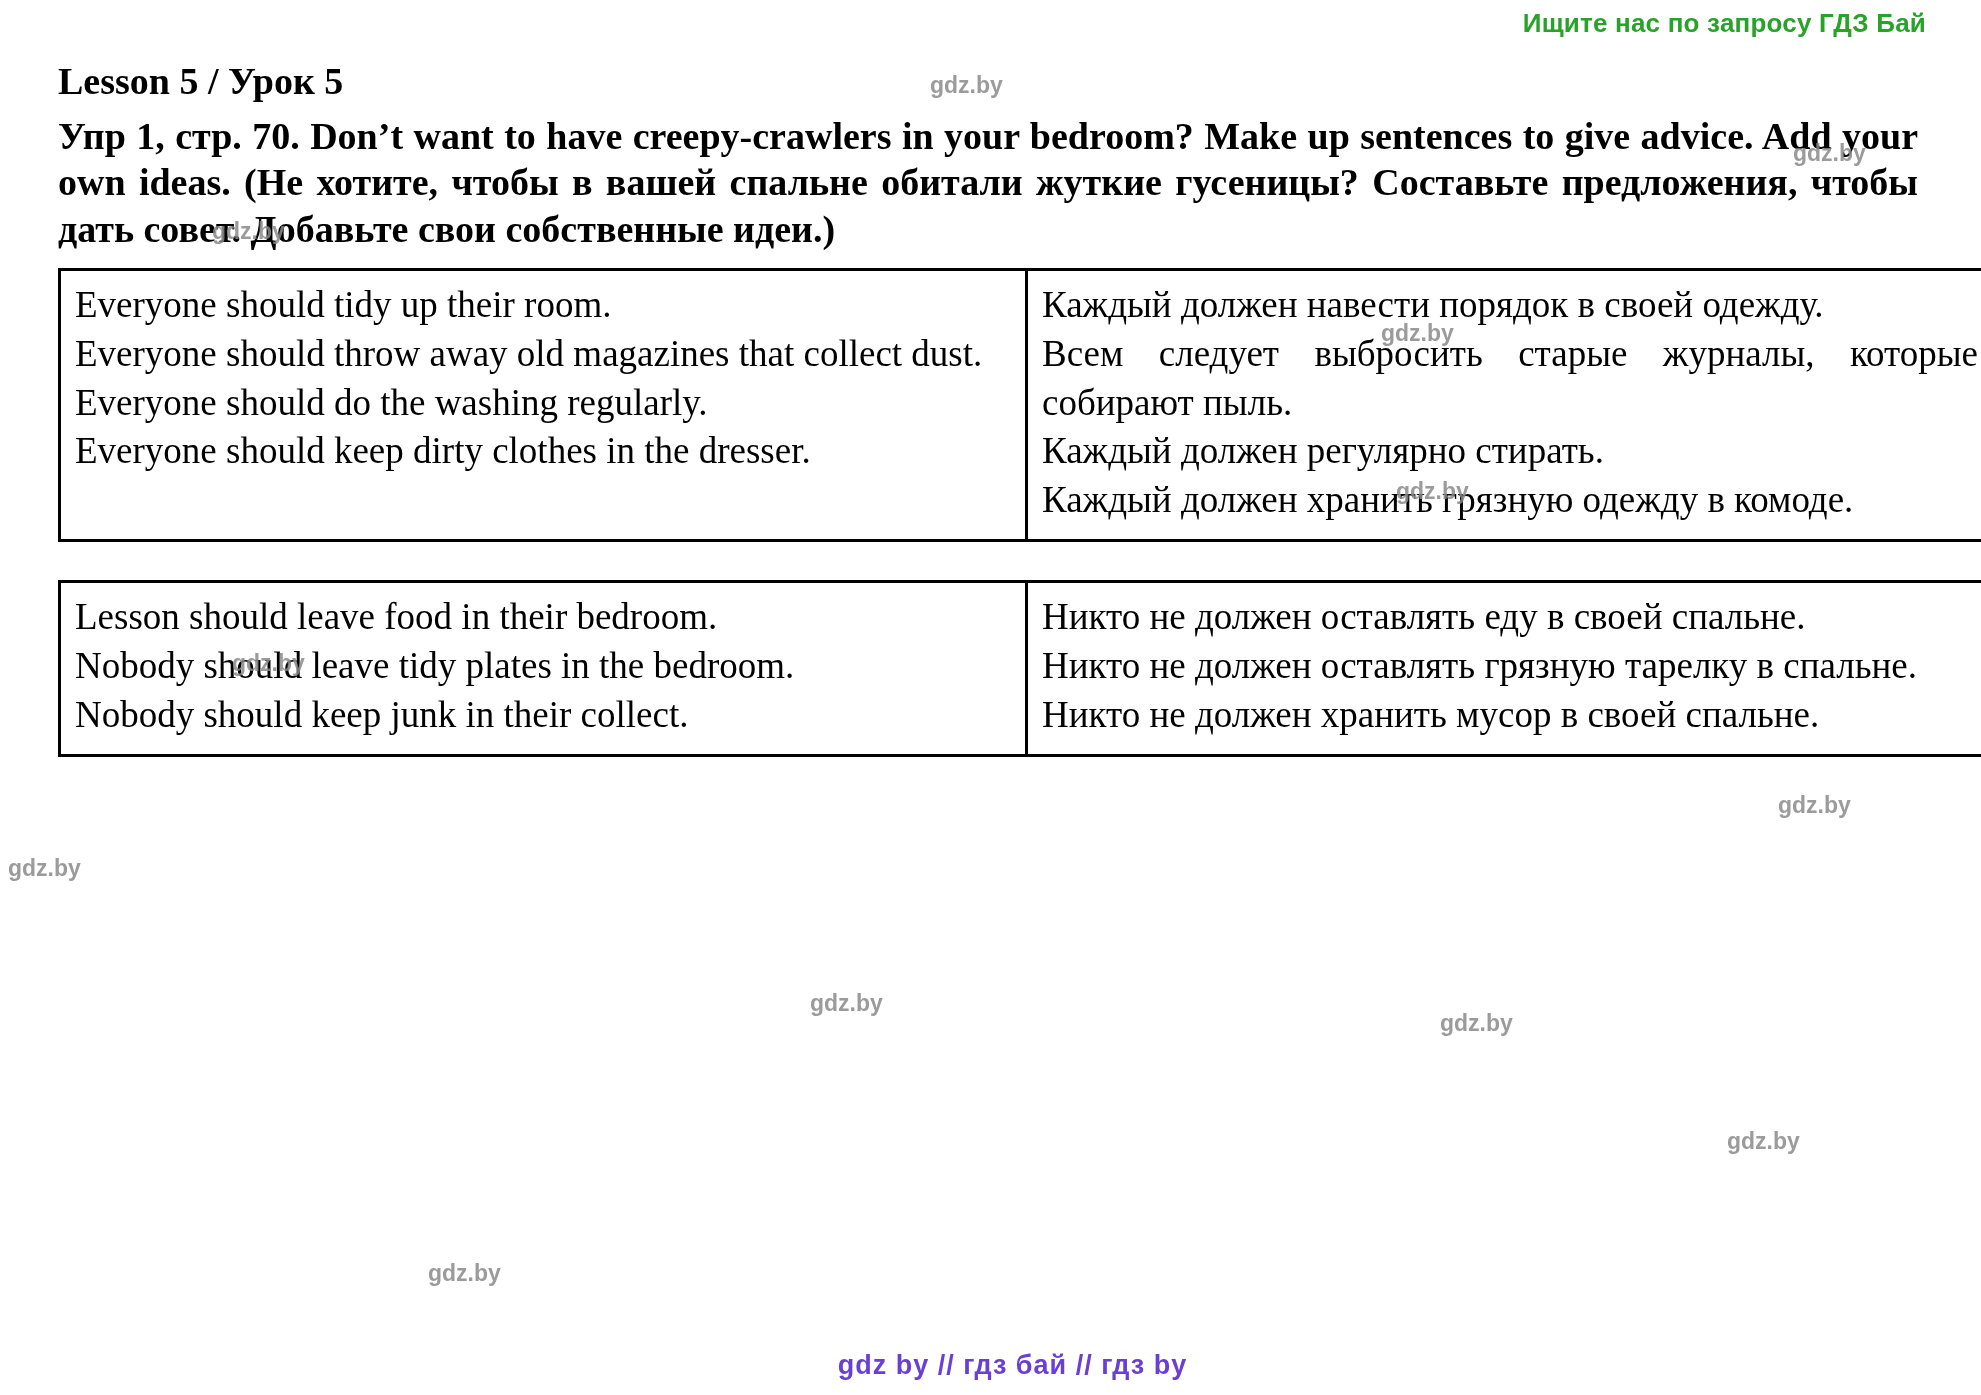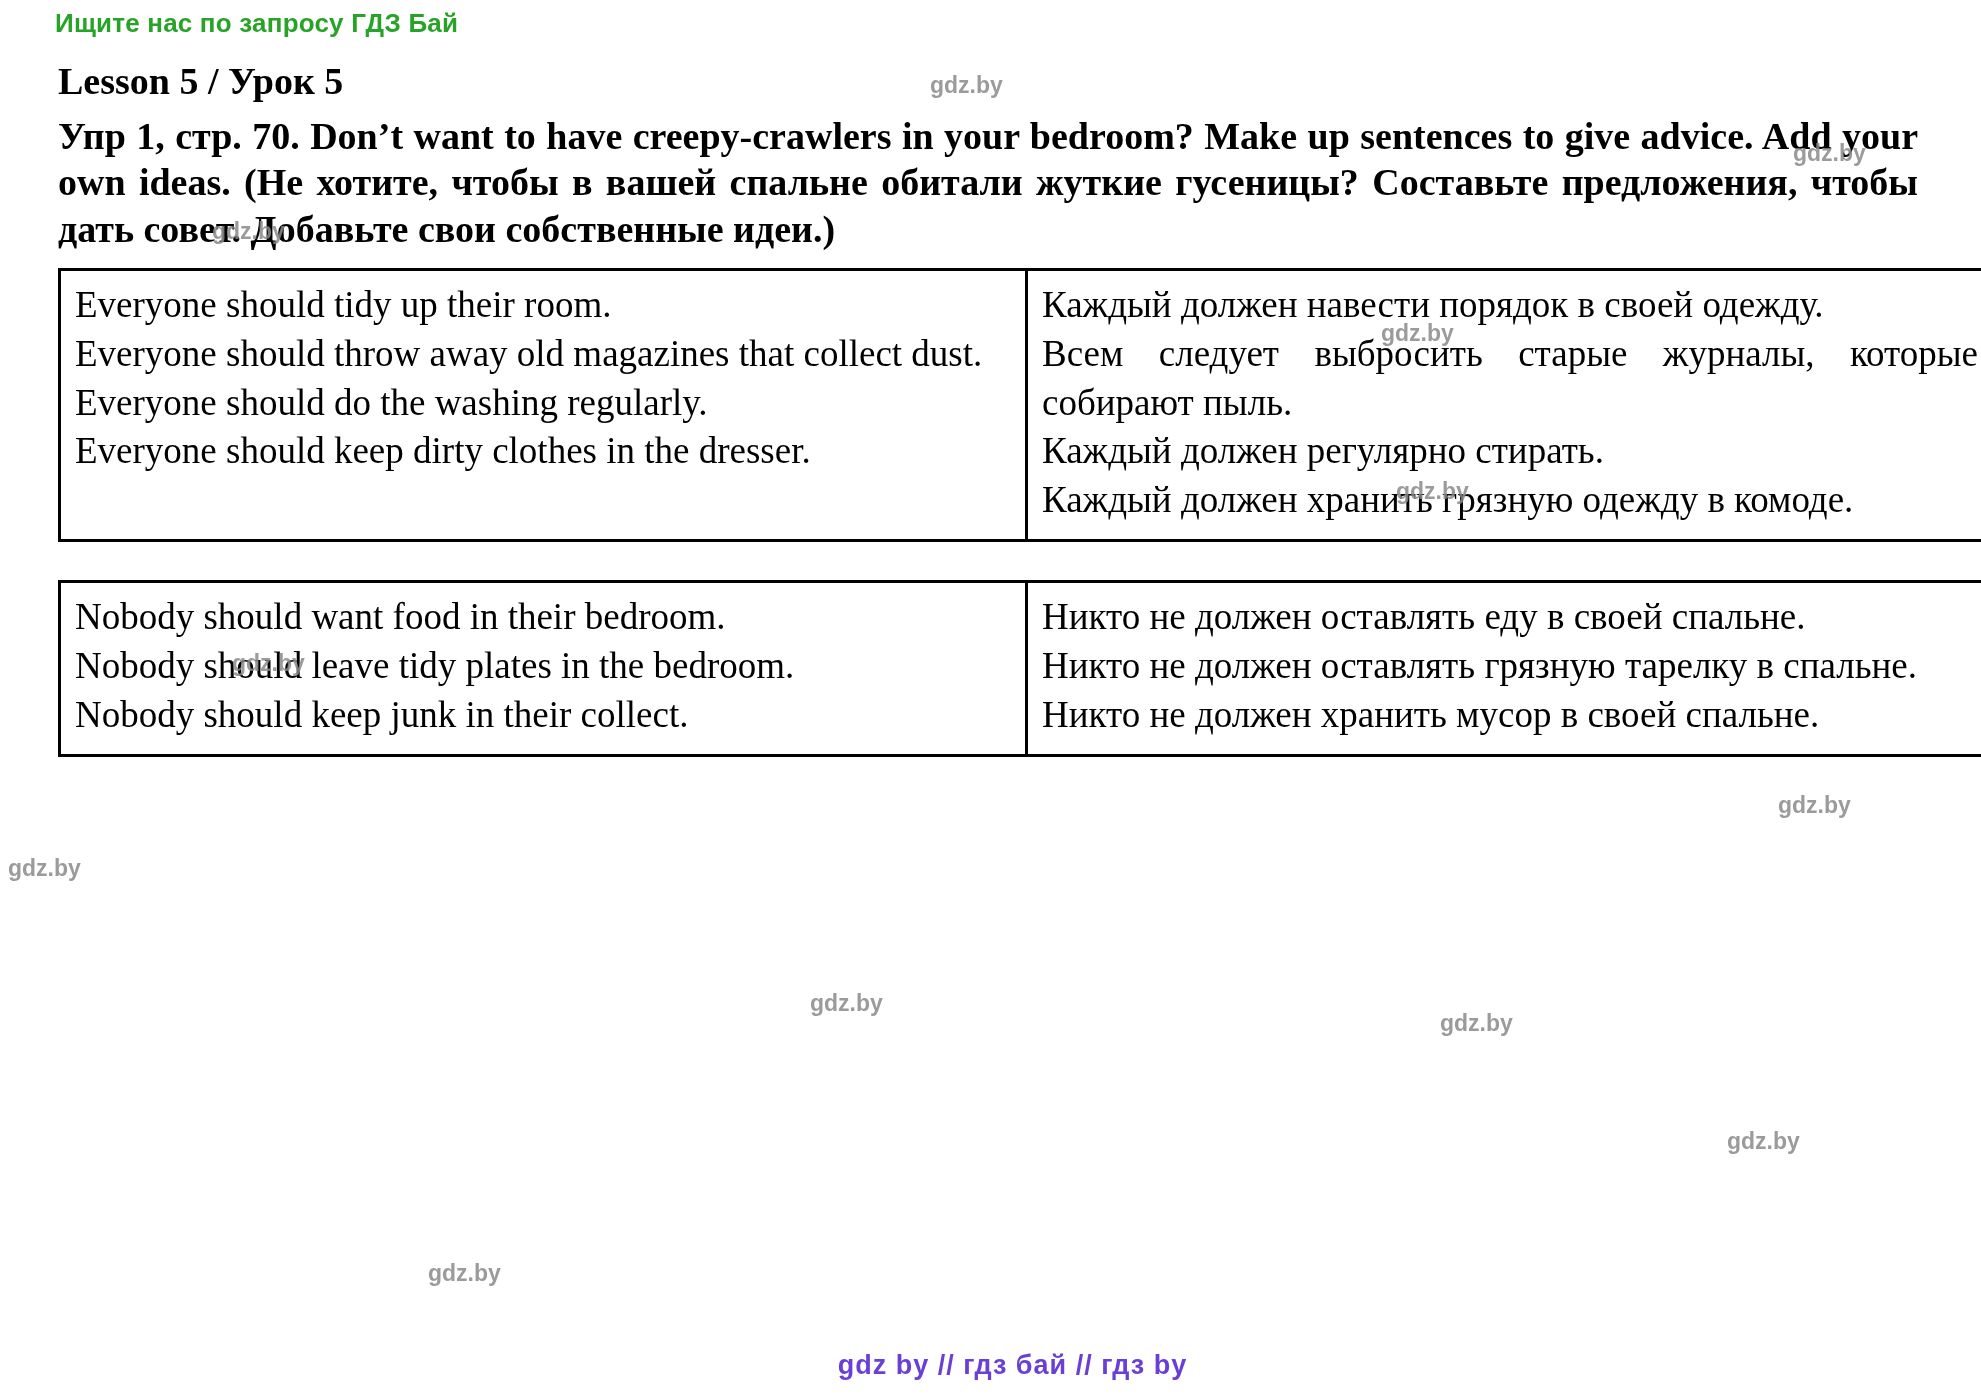--- a/index.html
+++ b/index.html
@@ -16,21 +16,21 @@
     overflow: hidden;
   }
   .page {
     position: relative;
     width: 1981px;
     height: 1395px;
     box-sizing: border-box;
     padding: 0 55px;
   }
   .top-banner {
-    text-align: left;
+    text-align: right;
     color: #27a327;
     font-family: "Liberation Sans", sans-serif;
     font-weight: bold;
     font-size: 26px;
     padding-top: 8px;
     letter-spacing: 0.2px;
   }
   .lesson-title {
     font-size: 38px;
     font-weight: bold;
@@ -125,21 +125,21 @@
     </tr>
   </tbody>
     </table>
 
   <div class="block-gap"></div>
 
   <table class="answers">
     <tbody>
         <tr>
       <td class="col-en">
-        <span class="line">Nobody should want food in their bedroom.</span>
+        <span class="line">Lesson should leave food in their bedroom.</span>
         <span class="line">Nobody should leave tidy plates in the bedroom.</span>
         <span class="line">Nobody should keep junk in their collect.</span>
       </td>
       <td class="col-ru">
         <span class="line">Никто не должен оставлять еду в своей спальне.</span>
         <span class="line">Никто не должен оставлять грязную тарелку в спальне.</span>
         <span class="line">Никто не должен хранить мусор в своей спальне.</span>
       </td>
     </tr>
   </tbody>

